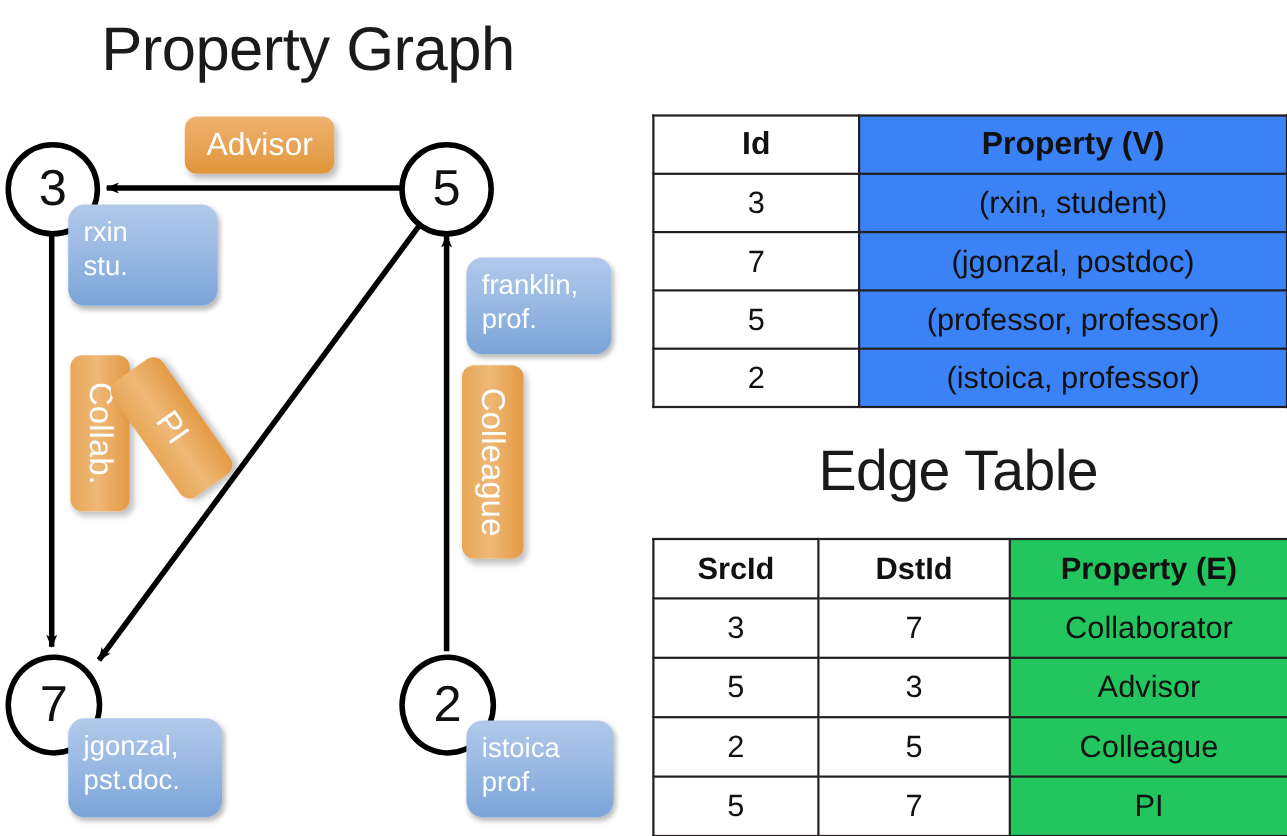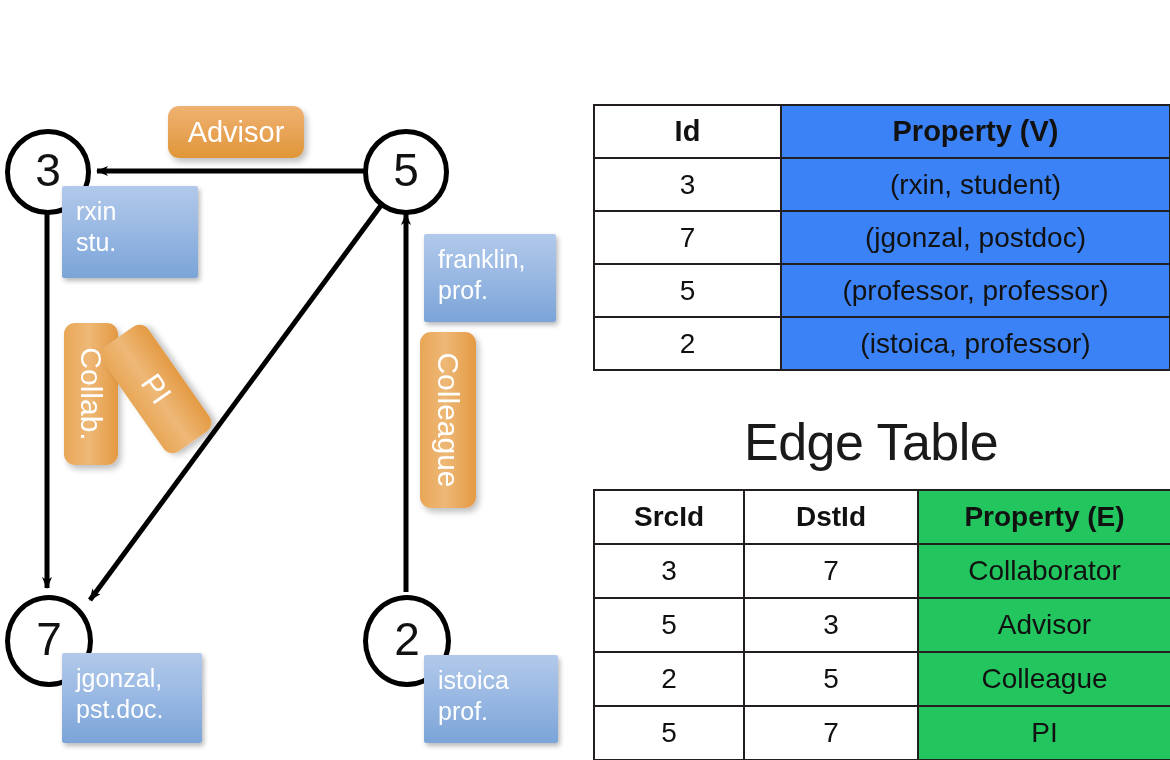--- a/index.html
+++ b/index.html
@@ -16,21 +16,21 @@
   .big-title{
     position:absolute;
     font-family:"Liberation Sans", sans-serif;
     font-weight:300;
     color:#1a1a1a;
     white-space:nowrap;
     letter-spacing:-0.5px;
   }
   #title-property-graph{left:92px;top:12px;font-size:56px;}
   #title-vertex-table{left:718px;top:12px;font-size:52px;}
-  #title-edge-table{left:744px;top:412px;font-size:52px;}
+  #title-edge-table{left:744px;top:398px;font-size:52px;}
 
   
   #graph-svg{position:absolute;left:0;top:0;width:585px;height:760px;}
 
   
   .node{
     position:absolute;
     border:5px solid #000;
     border-radius:50%;
     background:#fff;
@@ -46,21 +46,21 @@
     transform:translateY(-2px);
   }
   #node-3{left:5px;top:129px;width:86px;height:86px;}
   #node-5{left:363px;top:129px;width:86px;height:86px;}
   #node-7{left:5px;top:595px;width:88px;height:92px;}
   #node-2{left:363px;top:595px;width:88px;height:92px;}
 
   
   .prop-box{
     position:absolute;
-    border-radius:2px;
+    border-radius:15px;
     background:linear-gradient(to bottom,#b2c9ea 0%, #9dbbe4 40%, #7ba4d8 100%);
     box-shadow:2px 3px 5px rgba(0,0,0,0.28);
     color:#ffffff;
     font-family:"Liberation Sans", sans-serif;
     font-weight:300;
     font-size:25px;
     line-height:1.22;
     padding:10px 0 0 14px;
     box-sizing:border-box;
     white-space:pre-line;
@@ -149,20 +149,21 @@
   #edge-table col.e3{width:253px;}
   #edge-table td{height:54px;font-size:28px;}
   #edge-table td.hdr{font-size:28px;}
   #edge-table td.prop{background:#22c55e;}
 </style>
 </head>
 <body>
 
 <div class="stage">
 
+  <div class="big-title" id="title-property-graph">Property Graph</div>
 
 
   <div class="big-title" id="title-edge-table">Edge Table</div>
 
   <svg id="graph-svg" viewBox="0 0 585 760">
     <defs>
       <marker id="ah" markerWidth="14" markerHeight="14" refX="11" refY="5" orient="auto" markerUnits="userSpaceOnUse">
         <path d="M0,0 L12,5 L0,10 L3.2,5 Z" fill="#000"></path>
       </marker>
     </defs>

